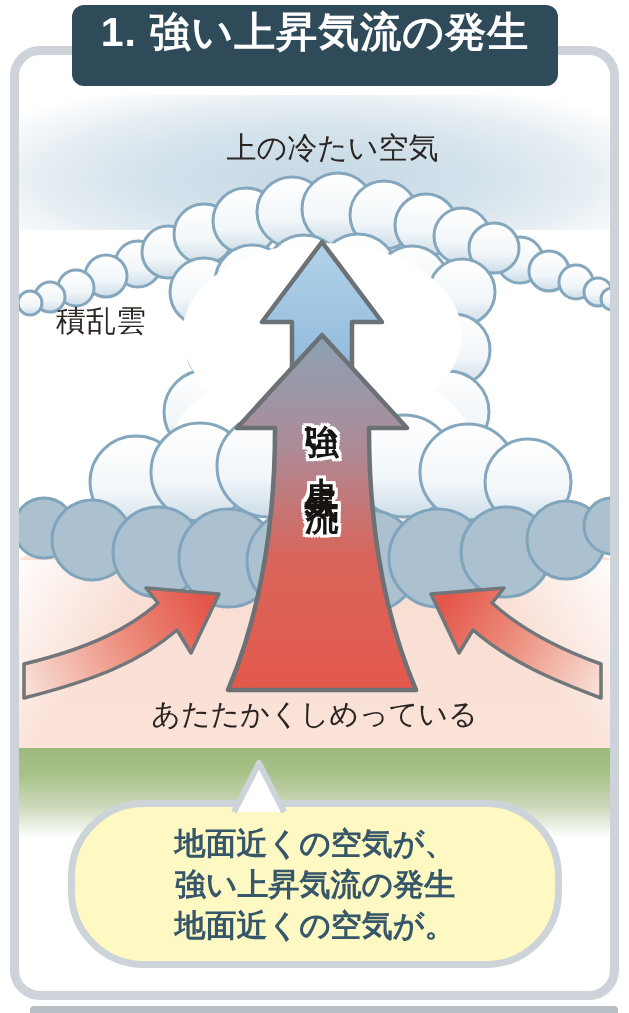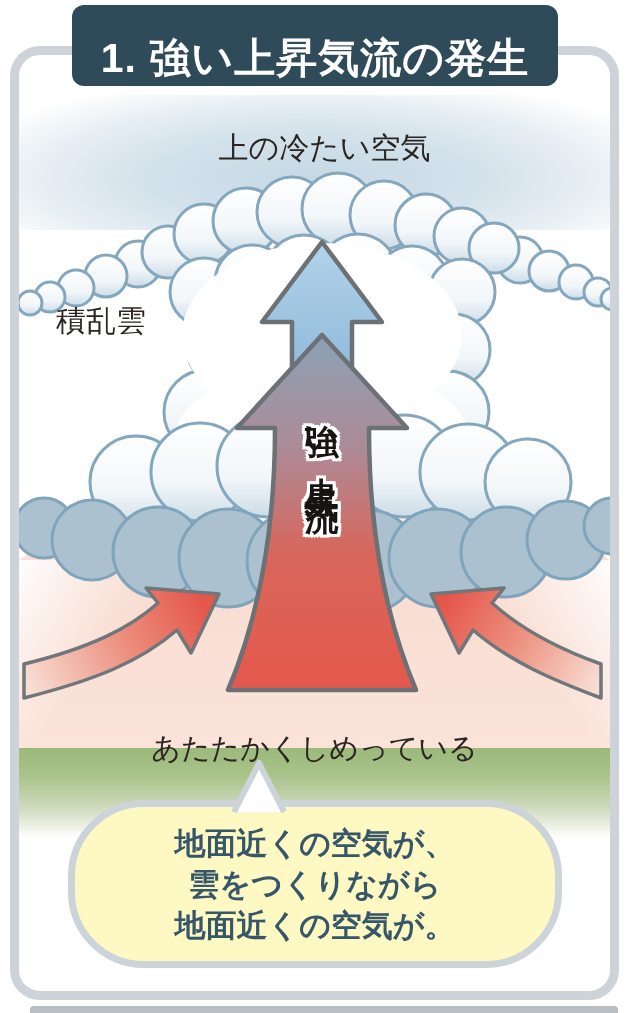--- a/index.html
+++ b/index.html
@@ -15,21 +15,21 @@
   }
   .card-inner { position:absolute; left:0; top:0; width:591px; height:936px; }
   .bottom-shadow {
     position:absolute; left:30px; top:1006px; width:588px; height:7px;
     background:#b7bec4; border-radius:4px 4px 0 0;
   }
   
   .header-badge {
     position:absolute; left:72px; top:5px; width:486px; height:81px;
     background:#2f4a59; border-radius:12px; z-index:10;
-    display:flex; align-items:flex-end; justify-content:center;
+    display:flex; align-items:flex-start; justify-content:center;
   }
   .header-badge .title {
     color:#ffffff; font-size:41px; font-weight:bold; letter-spacing:1px; white-space:nowrap;
   }
   
   .sky-band {
     position:absolute; left:0; top:40px; width:591px; height:135px; z-index:1;
     background:radial-gradient(ellipse 64% 78% at 50% 62%,
       #c5d9e5 0%, #d4e2eb 45%, #e6eef3 72%, rgba(230,238,243,0) 100%);
   }
@@ -47,23 +47,23 @@
   }
   .grass {
     position:absolute; left:0; top:693px; width:591px; height:90px; z-index:1;
     background:linear-gradient(to bottom, #9cb97c 0%, #a9c28a 30%, #cdd9bb 65%, #ffffff 100%);
   }
   svg.cloud-layer  { position:absolute; left:0; top:0; width:591px; height:936px; z-index:2; }
   svg.arrow-layer  { position:absolute; left:0; top:0; width:591px; height:936px; z-index:3; }
   svg.tail-layer   { position:absolute; left:0; top:0; width:591px; height:936px; z-index:6; }
   
   .lbl { position:absolute; color:#2b2522; z-index:4; white-space:nowrap; }
-  .lbl-cold   { left:0; top:73px; width:591px; text-align:center; font-size:30px;padding-left:20px; }
+  .lbl-cold   { left:8px; top:73px; width:591px; text-align:center; font-size:30px;padding-left:20px; }
   .lbl-cumulo { left:37px; top:246px; font-size:30px;text-align:right; }
-  .lbl-warm   { left:0; top:640px; width:591px; text-align:center; font-size:29px;margin-top:34px; }
+  .lbl-warm   { left:0; top:640px; width:591px; text-align:center; font-size:29px; }
   .lbl-updraft {
     left:303px; top:342px; transform:translateX(-50%); z-index:4;
     writing-mode:vertical-rl; text-orientation:upright;
     font-size:34px; font-weight:bold; letter-spacing:7px; color:#171411;
     text-shadow:-3px -3px 0 #fff, 3px -3px 0 #fff, -3px 3px 0 #fff, 3px 3px 0 #fff,
                  0 -3px 0 #fff, 0 3px 0 #fff, -3px 0 0 #fff, 3px 0 0 #fff;
   }
   
   .bubble {
     position:absolute; left:49px; top:745px; width:494px; height:168px; z-index:5;
@@ -201,21 +201,21 @@
         <path d="M601,664 C556,648 520,628 492,603 L504,588 L431,594 L459,653 L473,630 C510,662 553,680 601,698 Z" fill="url(#rightcurve)" stroke="#70767a" stroke-width="3.5" stroke-linejoin="round"></path>
       </svg>
 
       <div class="lbl lbl-cold">上の冷たい空気</div>
       <div class="lbl lbl-cumulo">積乱雲</div>
       <div class="lbl-updraft lbl">強い上昇気流</div>
       <div class="lbl lbl-warm">あたたかくしめっている</div>
 
       <div class="bubble">
         <span class="line">地面近くの空気が、</span>
-        <span class="line">雲をつくりながら</span>
+        <span class="line">強い上昇気流の発生</span>
         <span class="line">地面近くの空気が。</span>
       </div>
       <svg class="tail-layer" viewBox="19 55 591 936">
         <path d="M234,812 L259,763 L284,812" fill="#ffffff" stroke="#cdd4d9" stroke-width="6" stroke-linejoin="round"></path>
       </svg>
 
     </div>
   </div>
 
   <div class="header-badge">

